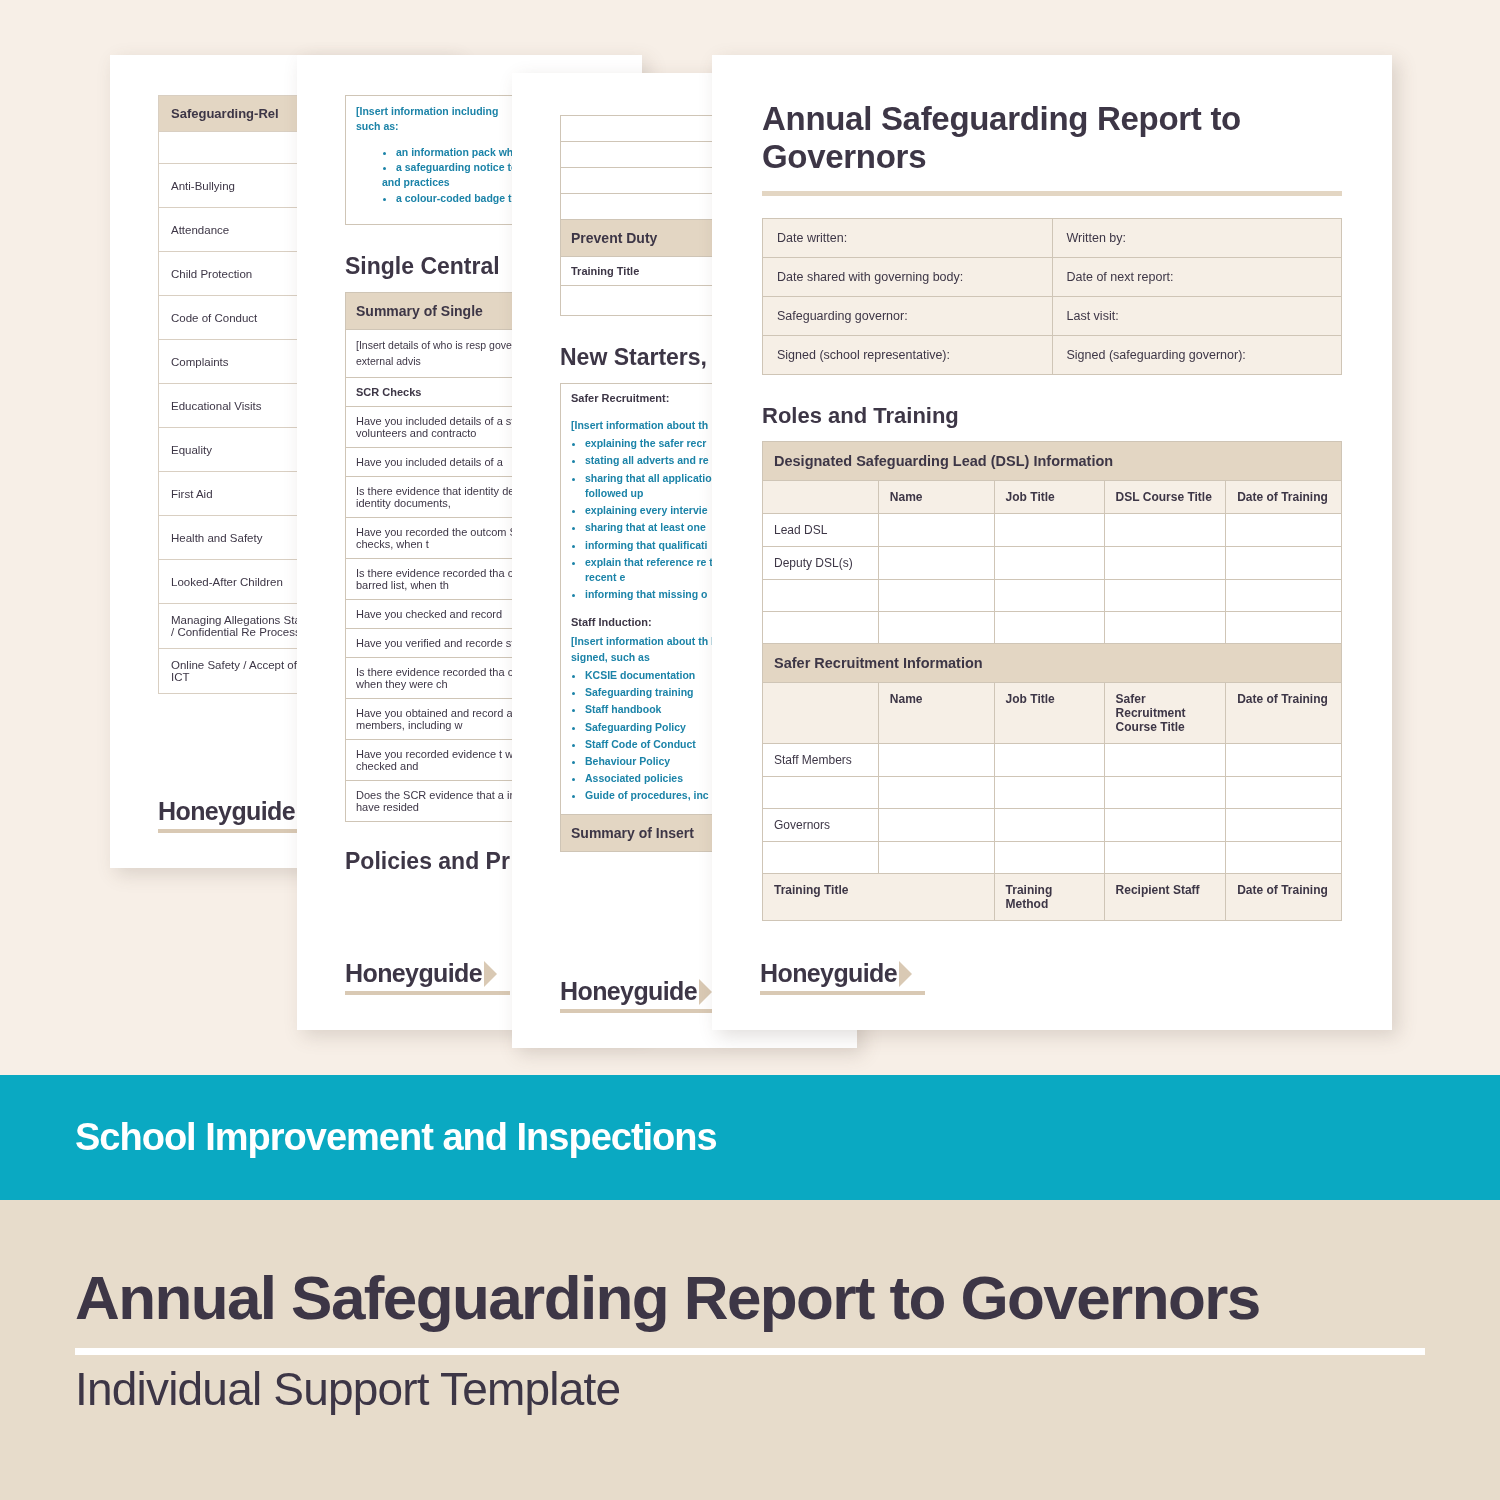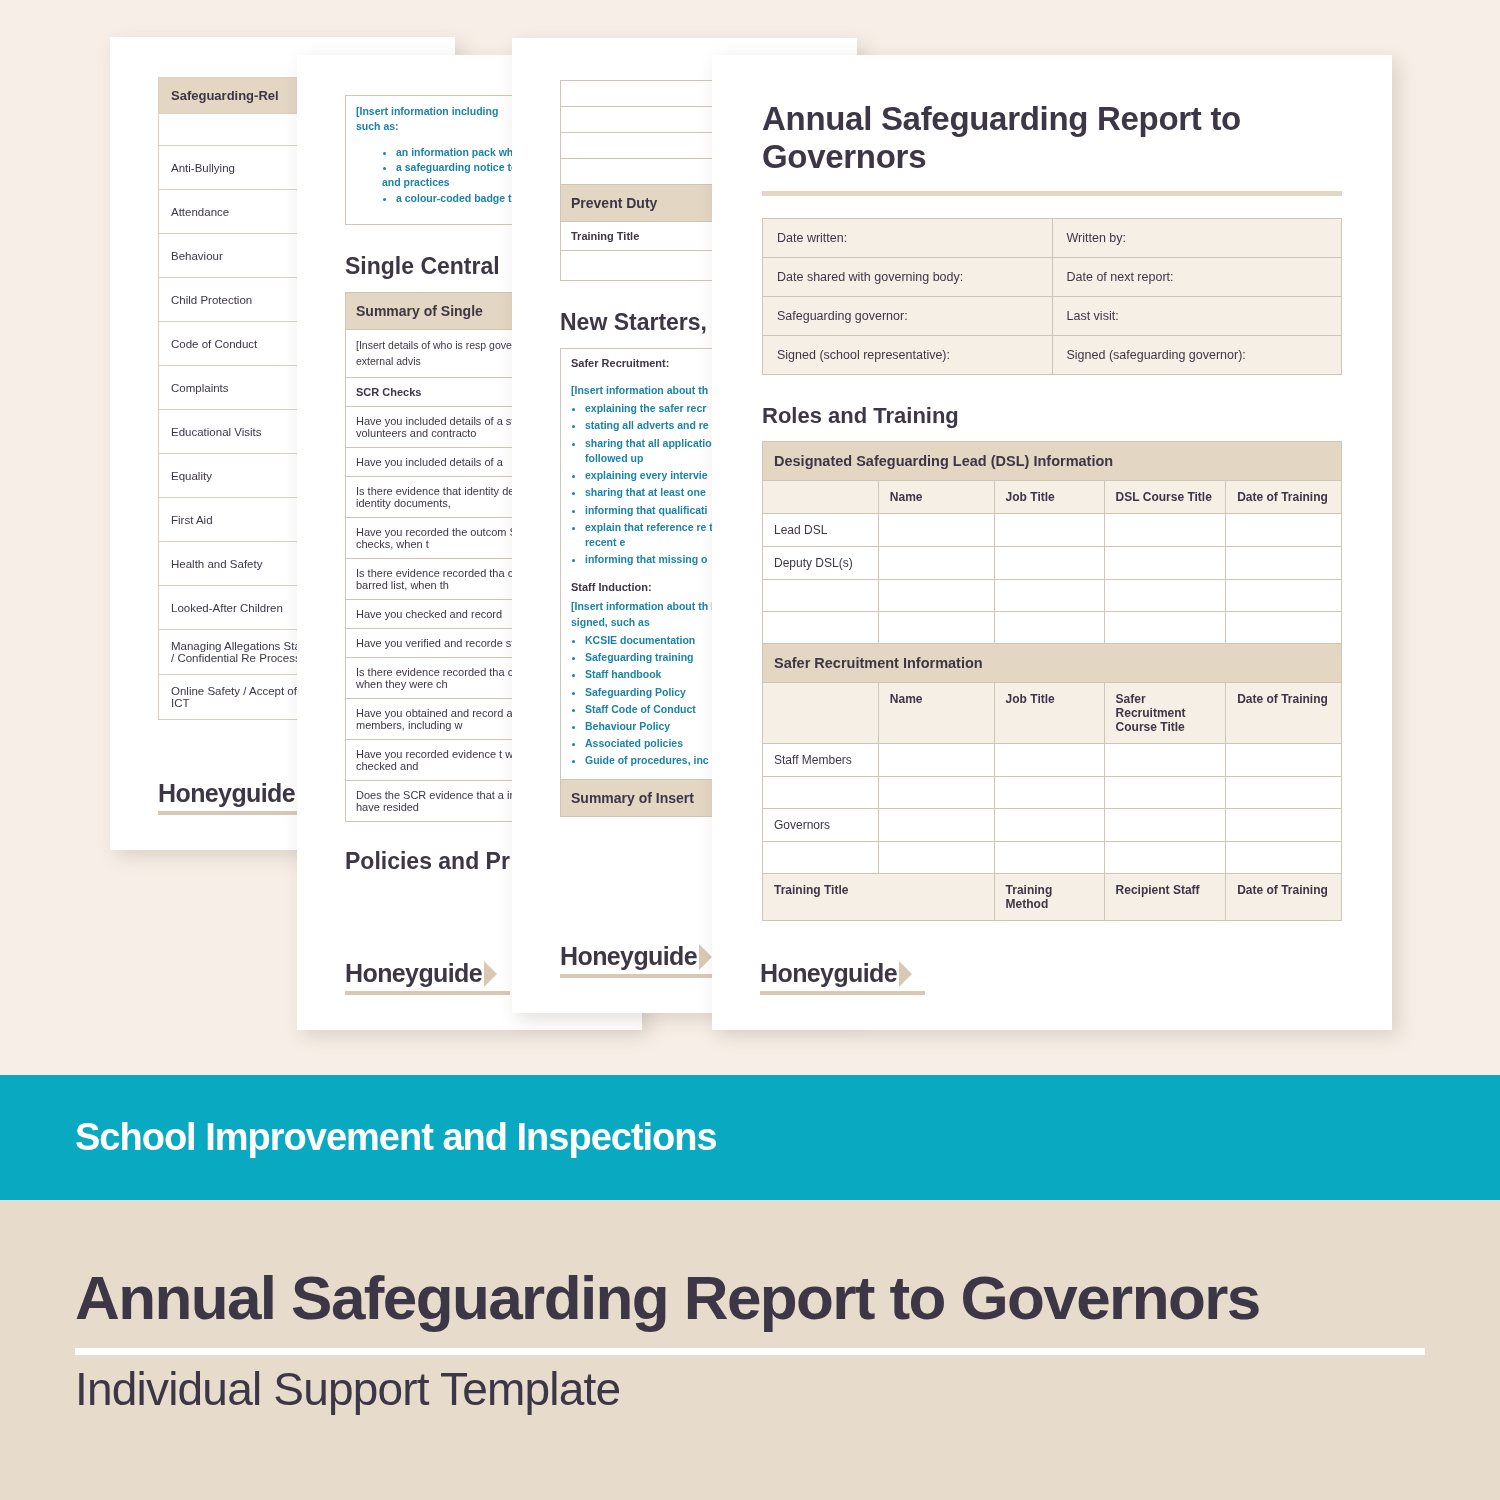--- a/index.html
+++ b/index.html
@@ -17,23 +17,23 @@
   .preview-stage {
     position:absolute; left:0; top:0; width:1500px; height:1075px;
     background:#f7efe7;
   }
   .sheet {
     position:absolute;
     background:#ffffff;
     box-shadow: 6px 6px 18px rgba(90,70,60,0.18);
     overflow:hidden;
   }
-  .sheet-1 { left:110px; top:37px; width:345px; height:813px; }
+  .sheet-1 { left:110px; top:55px; width:345px; height:813px; }
   .sheet-2 { left:297px; top:55px; width:345px; height:975px; }
-  .sheet-3 { left:512px; top:38px; width:345px; height:975px; }
+  .sheet-3 { left:512px; top:73px; width:345px; height:975px; }
   .sheet-4 { left:712px; top:55px; width:680px; height:975px; }
 
   .pad { padding:40px 48px 0 48px; }
 
   
   .logo {
     position:absolute; bottom:42px; left:48px;
     display:flex; align-items:center;
   }
   .logo-text {
@@ -153,24 +153,20 @@
         <tr class="spacer">
               <td></td>
               <td class="cellblank"></td>
             </tr>
         <tr>
               <td>Anti-Bullying</td>
               <td class="cellblank"></td>
             </tr>
         <tr>
               <td>Attendance</td>
-              <td class="cellblank"></td>
-            </tr>
-        <tr>
-              <td>Behaviour</td>
               <td class="cellblank"></td>
             </tr>
         <tr>
               <td>Child Protection</td>
               <td class="cellblank"></td>
             </tr>
         <tr>
               <td>Code of Conduct</td>
               <td class="cellblank"></td>
             </tr>

